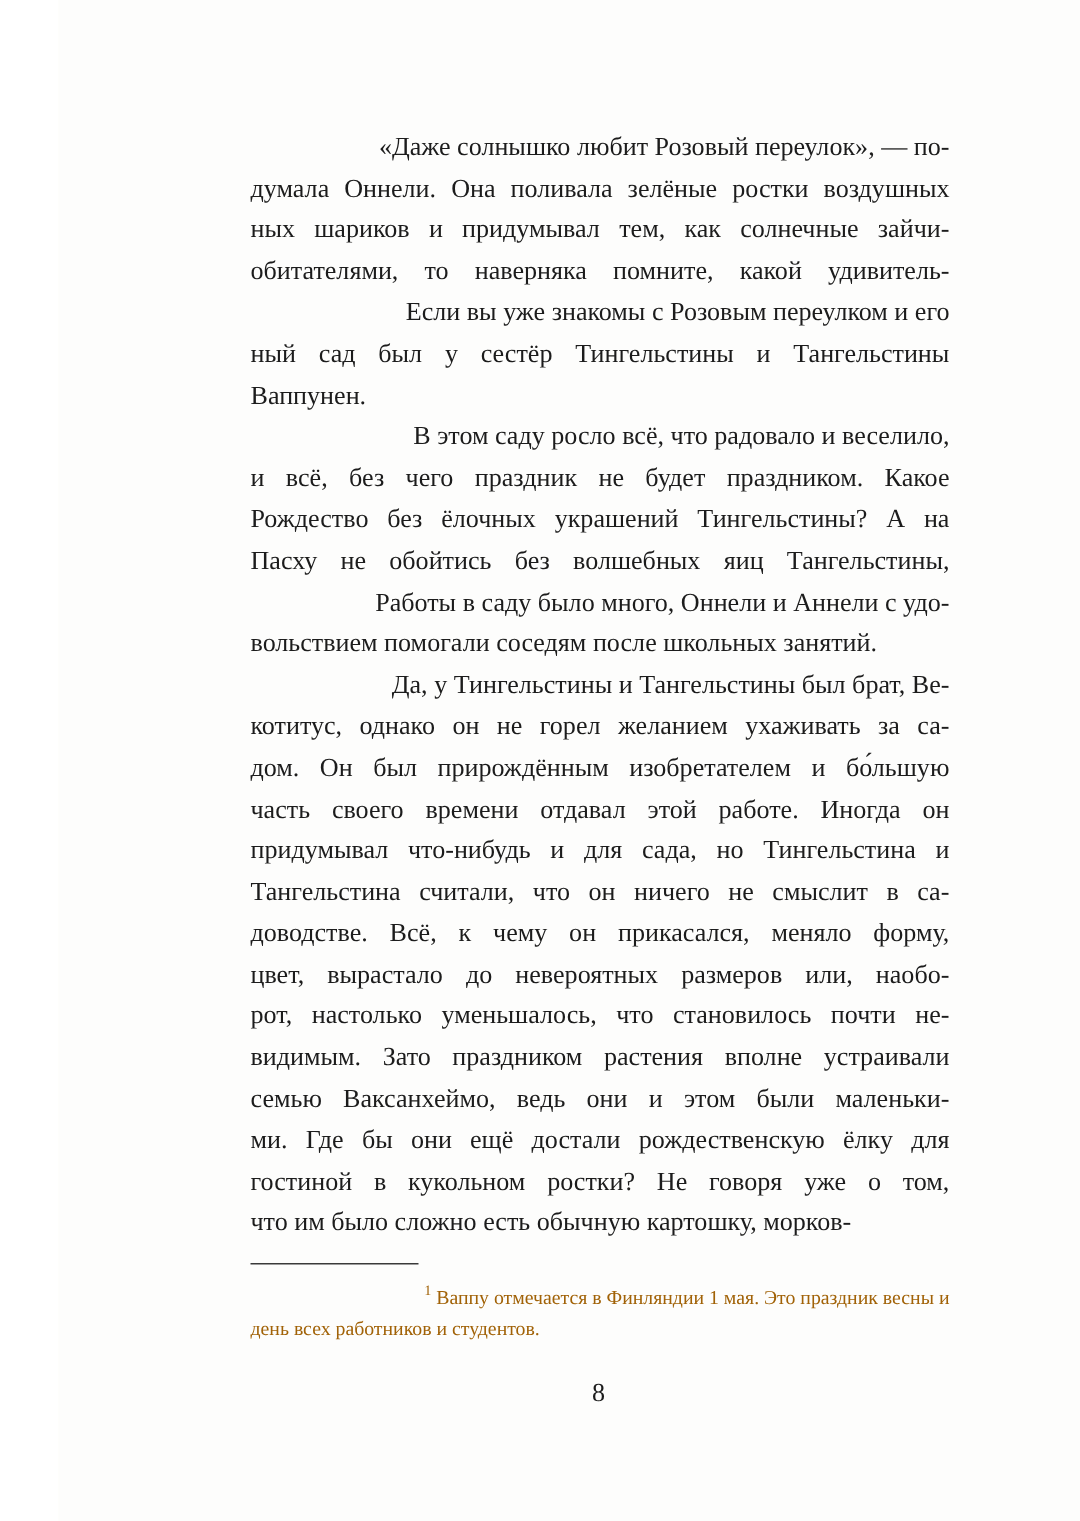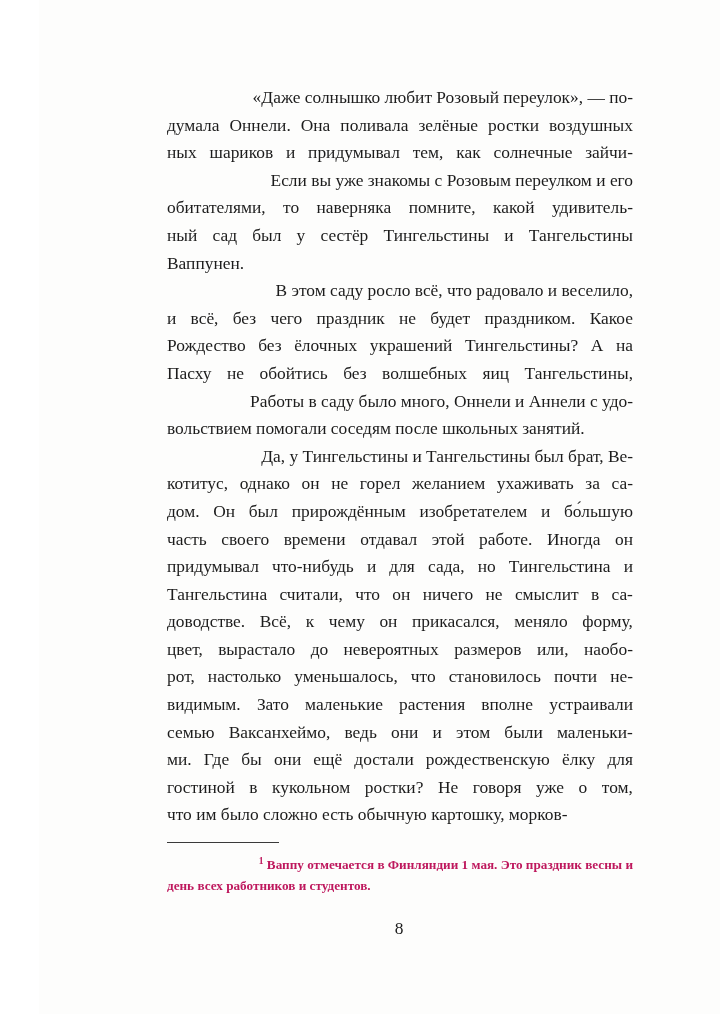--- a/index.html
+++ b/index.html
@@ -65,22 +65,21 @@
     width: 112px;
     height: 1px;
     background: #3a3a3a;
     margin: 0 0 11px 0;
   }
   .footnote {
     margin: 0;
     font-size: 13.2px;
     line-height: 21px;
     text-align: justify;
-    color: #be185d;
-    font-weight: bold;
+    color: #a16207;
   }
   .footnote .line .lead { width: 21px; }
   .fn-num {
     font-size: 9.5px;
     vertical-align: super;
     line-height: 0;
   }
 
   .folio {
     position: absolute;
@@ -120,31 +119,31 @@
           <span class="w">придумывал</span>
           <span class="w">тем,</span>
           <span class="w">как</span>
           <span class="w">солнечные</span>
           <span class="w">зайчи-</span>
         </span>
     </p>
 
     <p class="para">
       <span class="line j">
-        <span class="lead"></span>
-        <span class="w">Если вы уже знакомы с Розовым переулком и его</span>
-      </span>
-      <span class="line j">
           <span class="w">обитателями,</span>
           <span class="w">то</span>
           <span class="w">наверняка</span>
           <span class="w">помните,</span>
           <span class="w">какой</span>
           <span class="w">удивитель-</span>
         </span>
+      <span class="line j">
+        <span class="lead"></span>
+        <span class="w">Если вы уже знакомы с Розовым переулком и его</span>
+      </span>
       <span class="line j">
           <span class="w">ный</span>
           <span class="w">сад</span>
           <span class="w">был</span>
           <span class="w">у</span>
           <span class="w">сестёр</span>
           <span class="w">Тингельстины</span>
           <span class="w">и</span>
           <span class="w">Тангельстины</span>
         </span>
@@ -275,21 +274,21 @@
           <span class="w">настолько</span>
           <span class="w">уменьшалось,</span>
           <span class="w">что</span>
           <span class="w">становилось</span>
           <span class="w">почти</span>
           <span class="w">не-</span>
         </span>
       <span class="line j">
           <span class="w">видимым.</span>
           <span class="w">Зато</span>
-          <span class="w">маленькие</span>
+          <span class="w">праздником</span>
           <span class="w">растения</span>
           <span class="w">вполне</span>
           <span class="w">устраивали</span>
         </span>
       <span class="line j">
           <span class="w">семью</span>
           <span class="w">Ваксанхеймо,</span>
           <span class="w">ведь</span>
           <span class="w">они</span>
           <span class="w">и</span>

